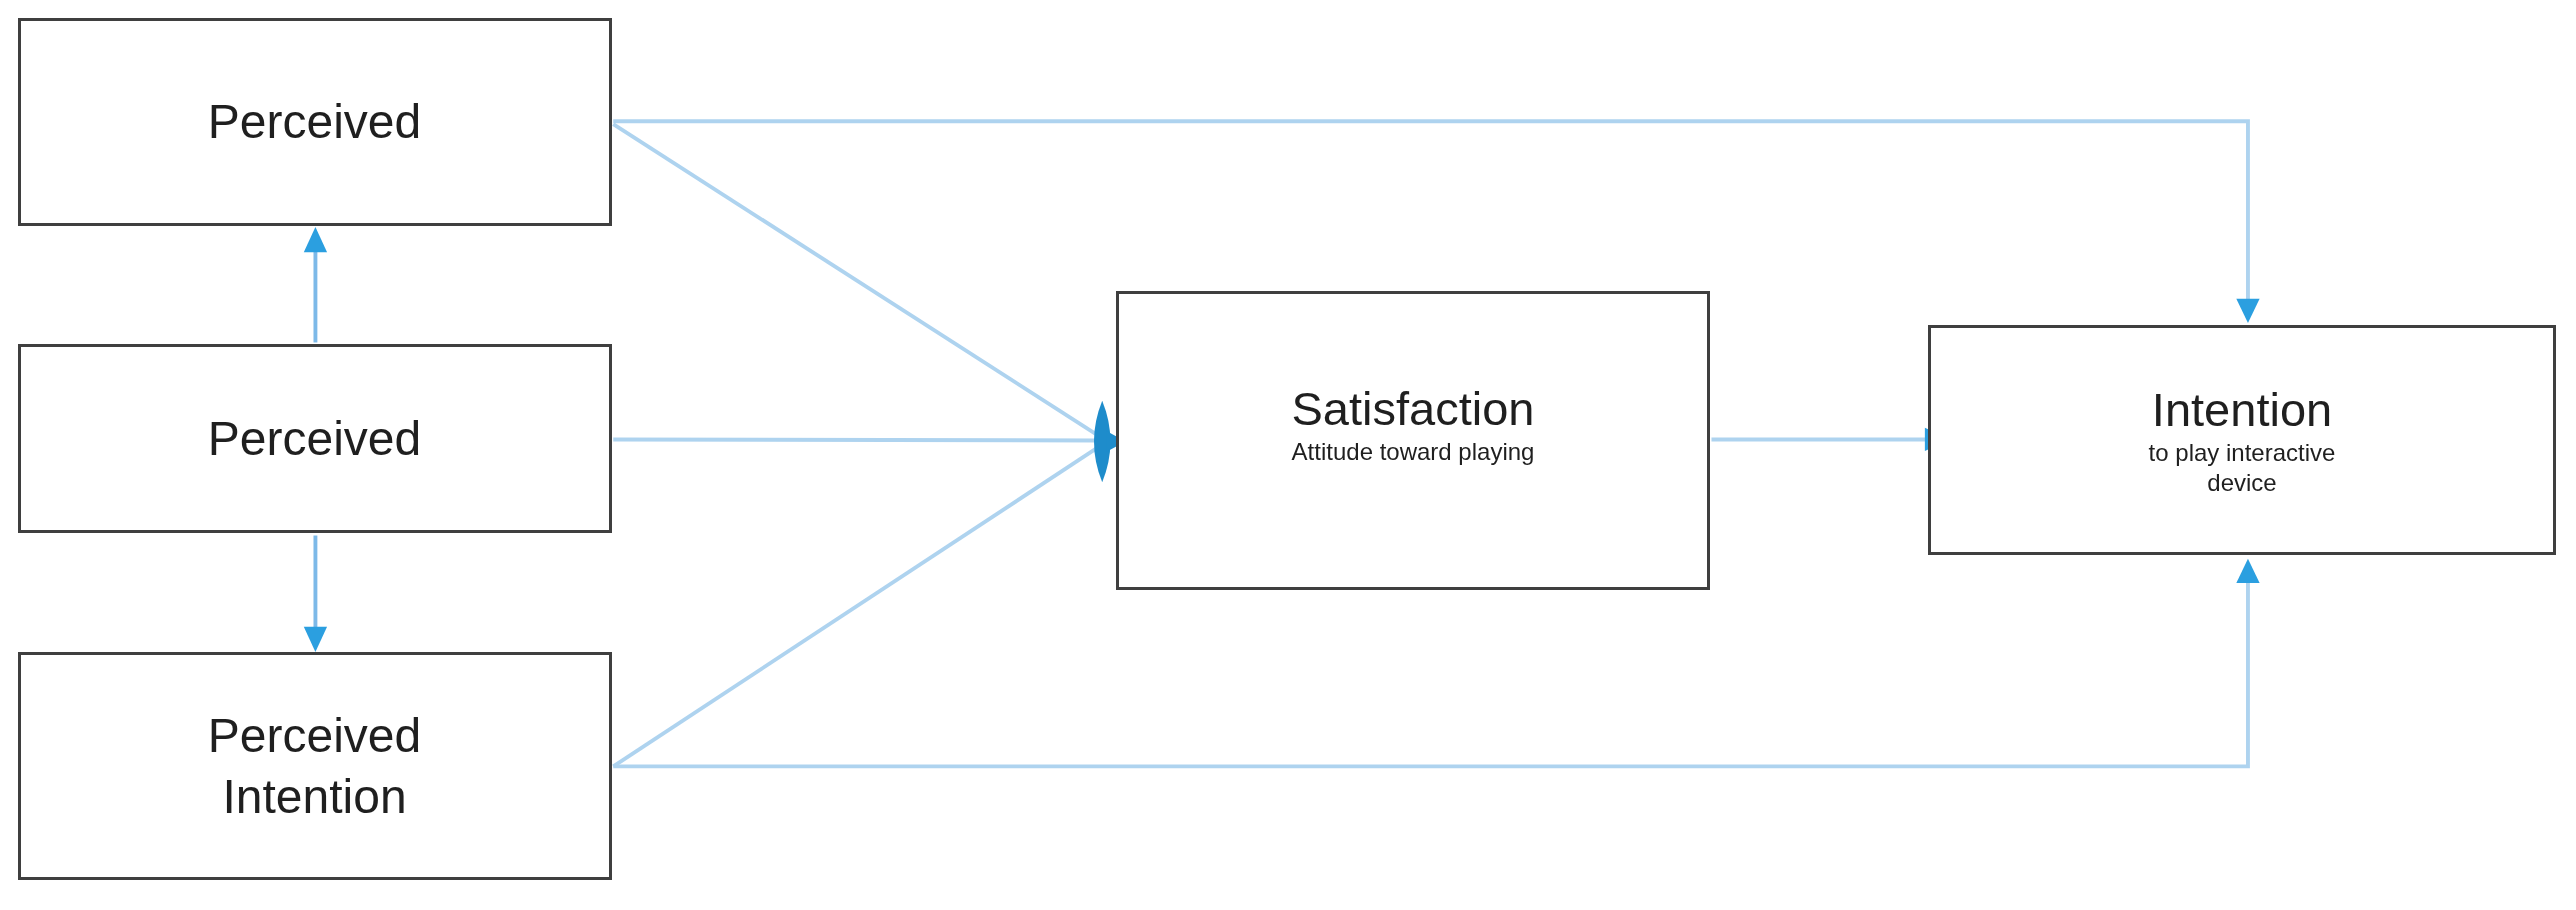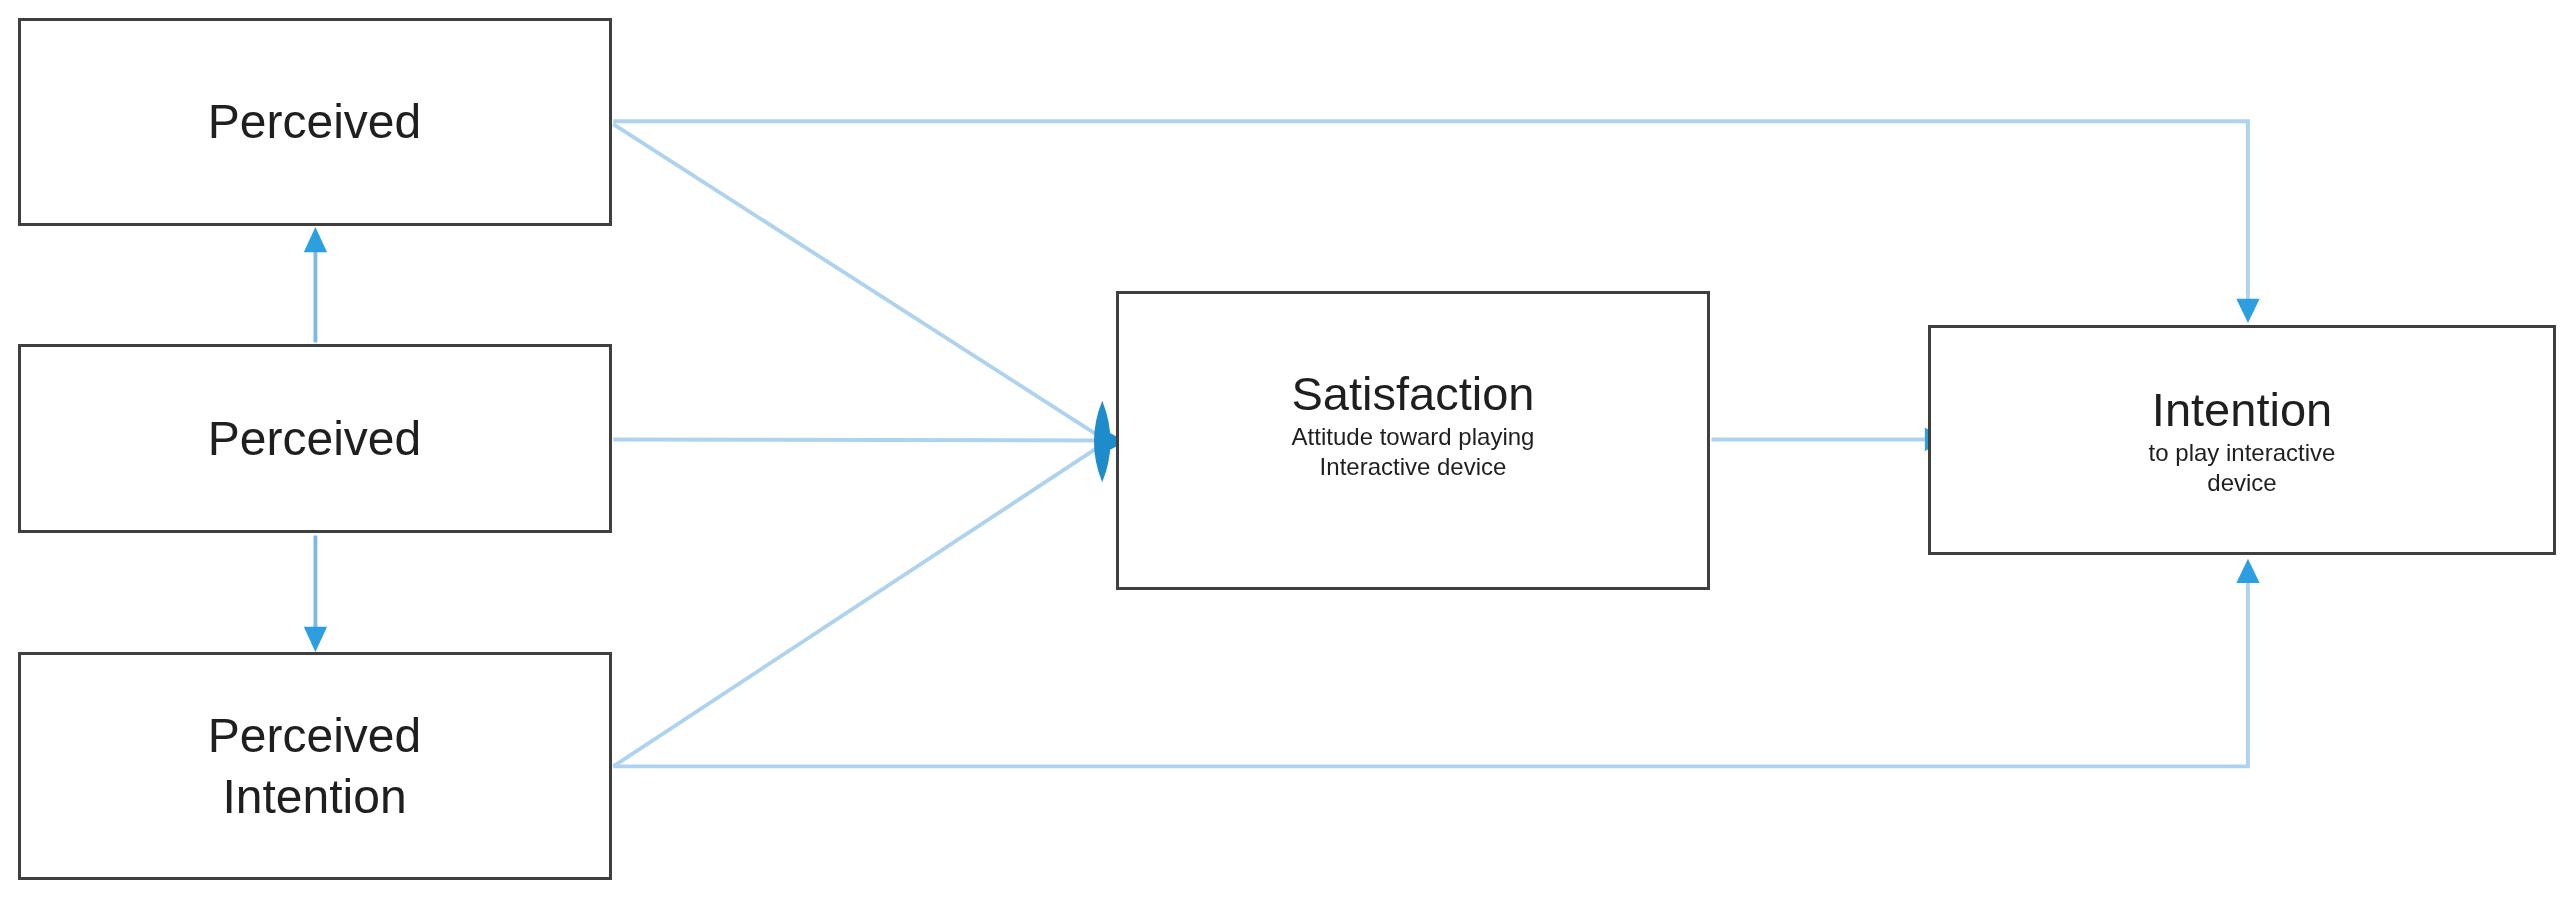--- a/index.html
+++ b/index.html
@@ -88,21 +88,20 @@
   </div>
 
   <div class="node" style="left:17.5px; top:652px; width:594px; height:228px;">
     <div class="node-line">Perceived</div>
     <div class="node-line">Intention</div>
   </div>
 
   <div class="node" id="node-satisfaction" style="left:1116px; top:291px; width:594px; height:299px;">
     <div class="node-title">Satisfaction</div>
     <div class="node-subline">Attitude toward playing</div>
-    <div class="node-subline">Interactive device</div>
   </div>
 
   <div class="node" style="left:1908px; top:325px; width:628px; height:230px;margin-left:20px;">
     <div class="node-title">Intention</div>
     <div class="node-subline">to play interactive</div>
     <div class="node-subline">device</div>
   </div>
 
 </div>
 

